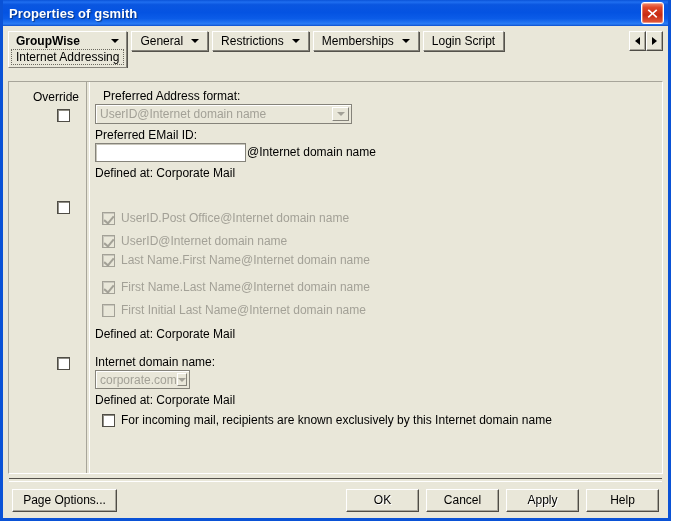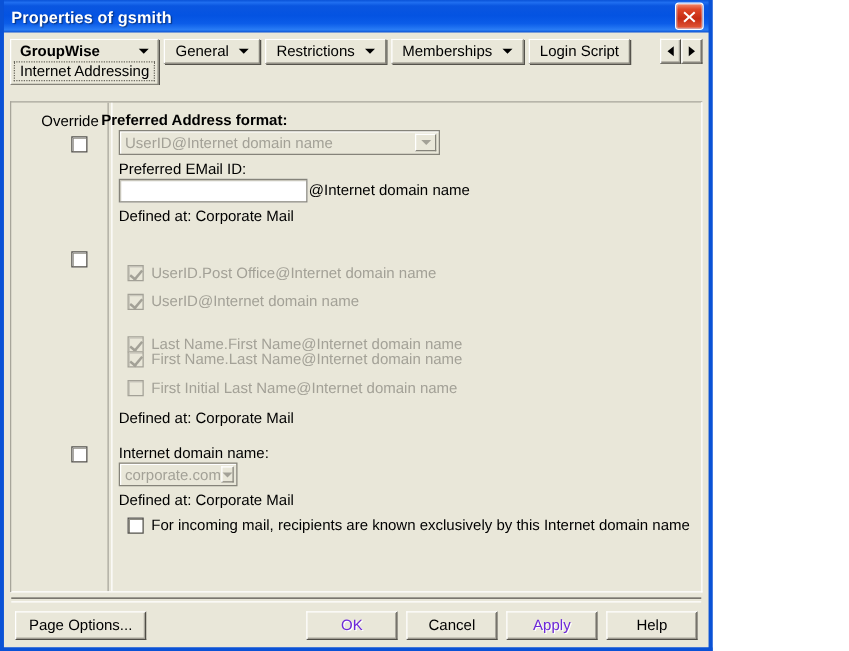--- a/index.html
+++ b/index.html
@@ -7,21 +7,21 @@
     padding: 0;
     background: #ffffff;
   }
   body {
     font-family: "Liberation Sans", sans-serif;
     -webkit-font-smoothing: none;
   }
 
   .window {
     position: relative;
-    width: 570px;
+    width: 671px;
     height: 521px;
     box-sizing: border-box;
     background: #0a52d6;
     border: 3px solid #0a52d6;
     border-top: 0;
     overflow: hidden;
   }
 
   
   .titlebar {
@@ -342,21 +342,21 @@
     font-family: "Liberation Sans", sans-serif;
     font-size: 12px;
     color: #000000;
     display: flex;
     align-items: center;
     justify-content: center;
     cursor: pointer;
     padding: 0 8px;
   }
   .pushbtn.disabled {
-    color: #6d28d9;
+    color: #000000;
     text-shadow: 1px 1px 0 #ffffff;
     cursor: default;
   }
   .spacer { flex: 1 1 auto; }
   .gap { width: 7px; flex: 0 0 auto; }
 </style>
 </head>
 <body>
 
 <div class="window">
@@ -421,21 +421,21 @@
 
     <div class="page-panel">
 
       <div class="override-col">Override</div>
       <div class="vsep"></div>
 
       <div class="ovr-box" style="top:27px;"></div>
       <div class="ovr-box" style="top:119px;"></div>
       <div class="ovr-box" style="top:275px;"></div>
 
-      <div class="field-label" style="left:72px; top:7px;font-weight:bold;">Preferred Address format:</div>
+      <div class="field-label" style="left:94px; top:7px;">Preferred Address format:</div>
       <div class="combo" style="left:86px; top:22px; width:257px; height:20px;">
         <span>UserID@Internet domain name</span>
         <span class="combo-btn">
             <i></i>
           </span>
       </div>
 
       <div class="field-label" style="left:86px; top:46px;">Preferred EMail ID:</div>
       <input class="textinput" style="left: 86px; top: 61px; width: 151px; height: 19px;" type="text" value="">
       <div class="field-label" style="left:238px; top:63px;">@Internet domain name</div>
@@ -443,21 +443,21 @@
 
 
       <div class="chk-row" style="left:93px; top:129px;">
         <span class="chk checked"></span>
         <span class="chk-label">UserID.Post Office@Internet domain name</span>
       </div>
       <div class="chk-row" style="left:93px; top:152px;">
         <span class="chk checked"></span>
         <span class="chk-label">UserID@Internet domain name</span>
       </div>
-      <div class="chk-row" style="left:93px; top:186px;justify-content:space-between;">
+      <div class="chk-row" style="left:93px; top:171px;justify-content:space-between;">
         <span class="chk checked"></span>
         <span class="chk-label">Last Name.First Name@Internet domain name</span>
       </div>
       <div class="chk-row" style="left:93px; top:198px;">
         <span class="chk checked"></span>
         <span class="chk-label">First Name.Last Name@Internet domain name</span>
       </div>
       <div class="chk-row" style="left:93px; top:221px;">
         <span class="chk"></span>
         <span class="chk-label">First Initial Last Name@Internet domain name</span>

